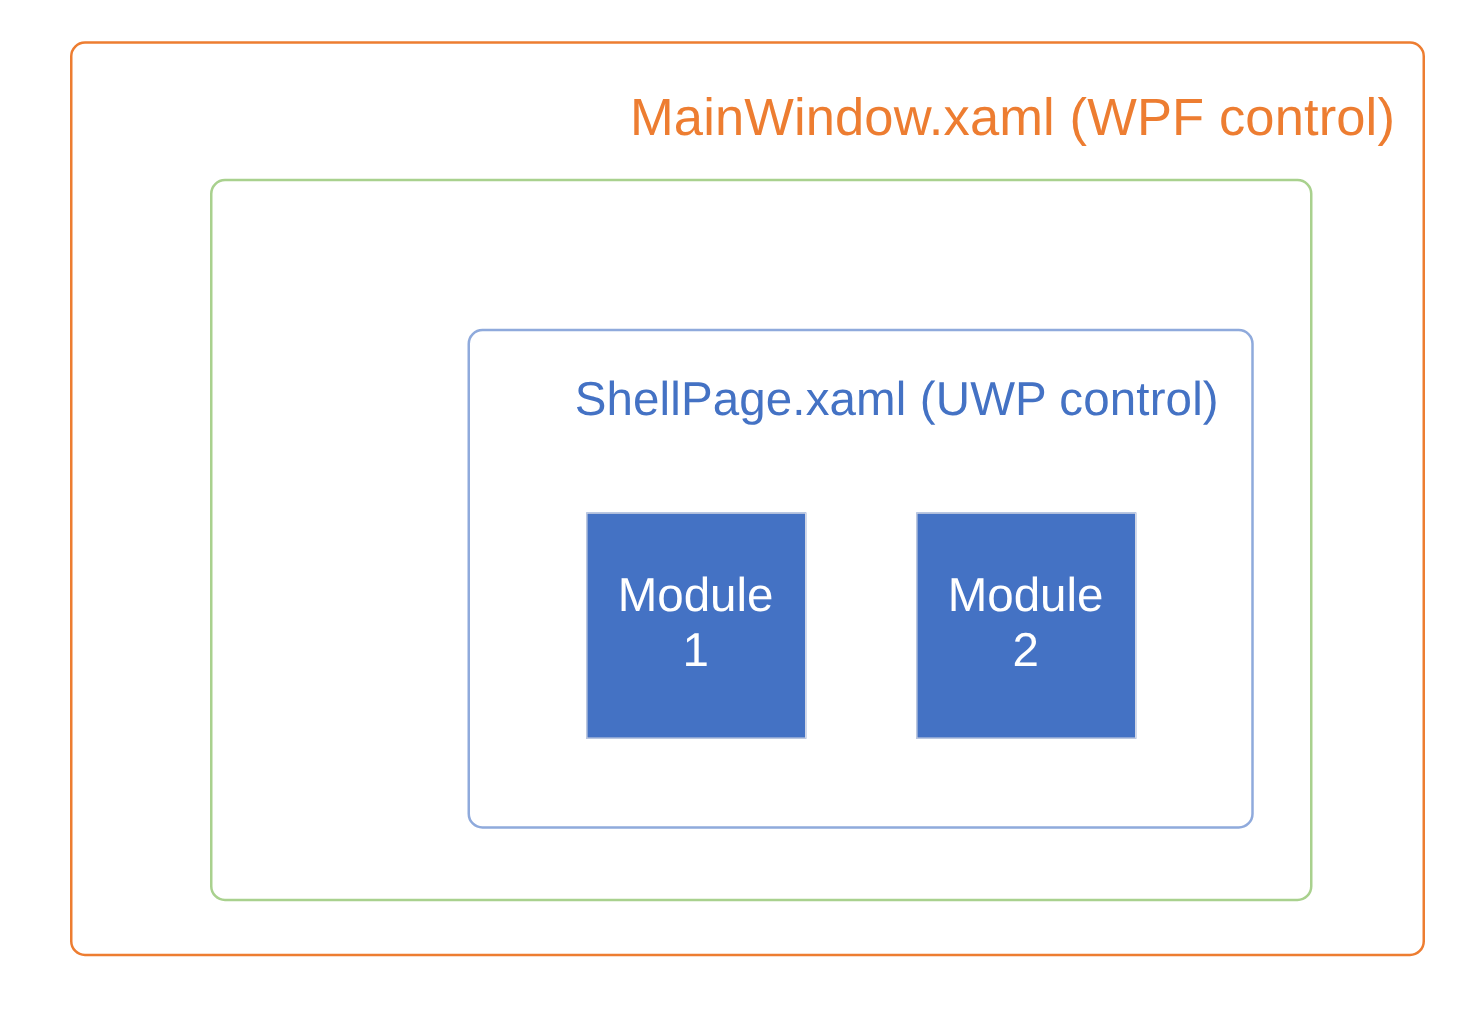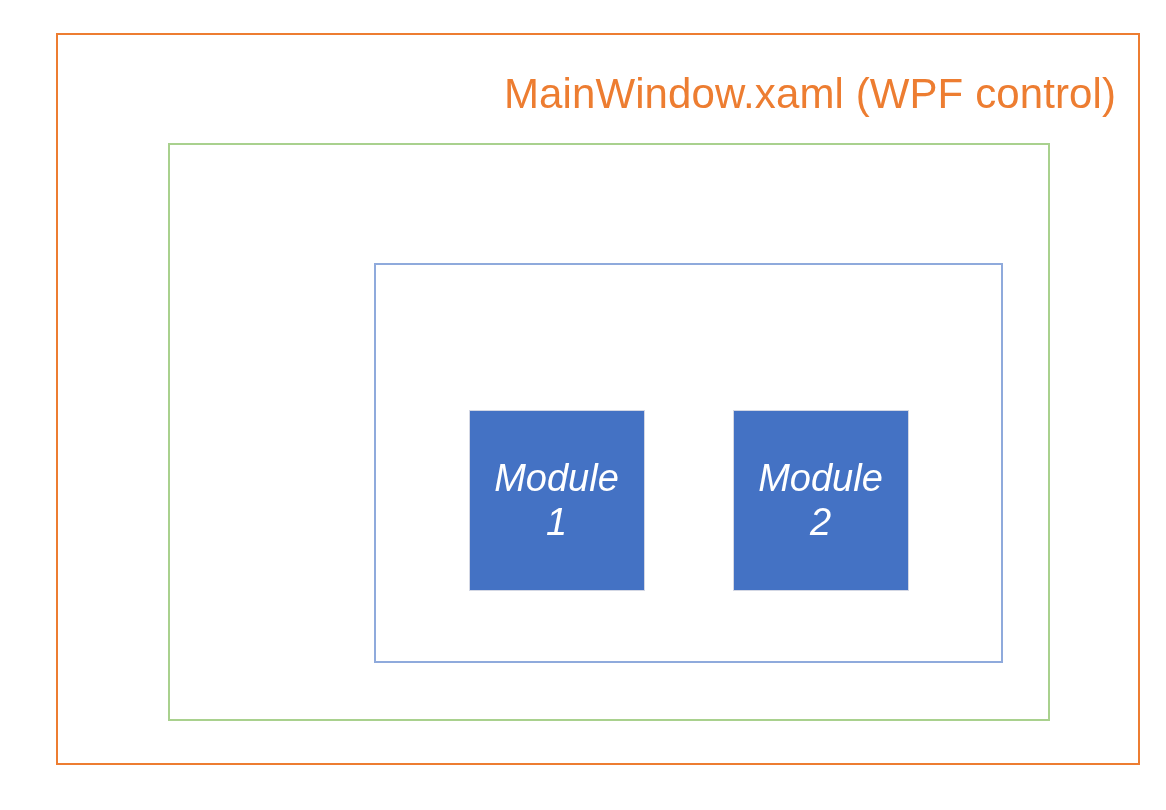--- a/index.html
+++ b/index.html
@@ -20,20 +20,21 @@
     height: 810px;
     background: #ffffff;
     overflow: hidden;
   }
 
   
   .layer {
     position: absolute;
     box-sizing: border-box;
     background: transparent;
+    border-radius: 12px;
   }
 
   .layer-outer {
     left: 56px;
     top: 33px;
     width: 1084px;
     height: 732px;
     border: 2px solid #ED7D31;
   }
 
@@ -84,23 +85,22 @@
 
   
   .module-row {
     position: absolute;
     left: 0;
     top: 144px;
     width: 100%;
     height: 182px;
     display: flex;
     justify-content: center;
-    align-items: flex-end;
+    align-items: center;
     gap: 88px;
-    font-style: italic;
   }
 
   .module-box {
     box-sizing: border-box;
     width: 176px;
     height: 181px;
     background: #4472C4;
     border: 1px solid #D3D7E4;
     display: flex;
     flex-direction: column;
@@ -124,20 +124,21 @@
 
   <div class="layer layer-outer">
 
     <div class="layer-caption caption-outer">MainWindow.xaml (WPF control)</div>
 
     <div class="layer layer-middle">
 
 
       <div class="layer layer-inner">
 
+        <div class="layer-caption caption-inner">ShellPage.xaml (UWP control)</div>
 
         <div class="module-row">
 
           <div class="module-box">
             <span class="module-name">Module</span>
             <span class="module-index">1</span>
           </div>
 
           <div class="module-box">
             <span class="module-name">Module</span>

